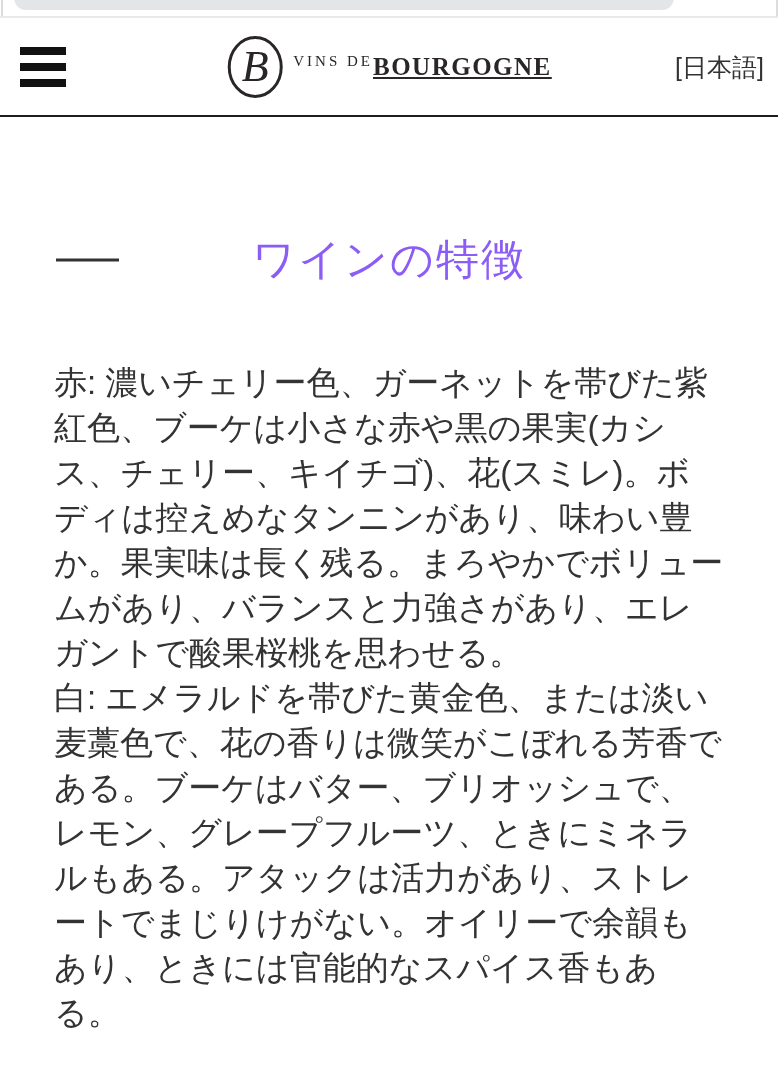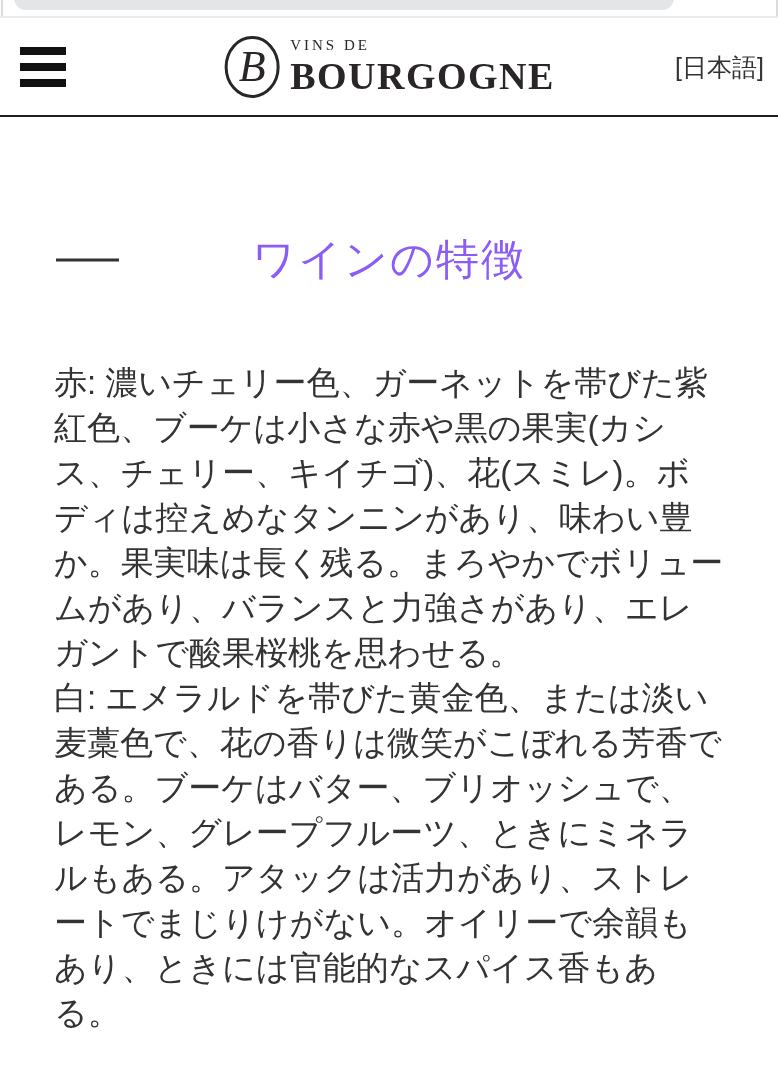--- a/index.html
+++ b/index.html
@@ -60,34 +60,35 @@
     position: absolute;
     left: 50%;
     top: 50%;
     transform: translate(-50%, -50%);
     display: flex;
     align-items: center;
     gap: 9px;
     text-decoration: none;
     color: #2a2627;
   }
-  .logo-text { display: flex; flex-direction: column; line-height: 1; }
+  .logo-text { display: flex; flex-direction: row; line-height: 1; }
   .logo-sub {
     font-family: "Liberation Serif", serif;
     font-size: 15px;
     letter-spacing: 3px;
     margin-bottom: 4px;
     color: #2a2627;
   }
   .logo-main {
     font-family: "Liberation Serif", serif;
-    font-size: 38px;
+    font-size: 25px;
     font-weight: 600;
     letter-spacing: 1.5px;
     color: #2a2627;
+    text-decoration: underline;
   }
 
   .lang-link {
     position: absolute;
     right: 14px;
     top: 50%;
     transform: translateY(-50%);
     font-size: 25px;
     color: #333333;
     text-decoration: none;

